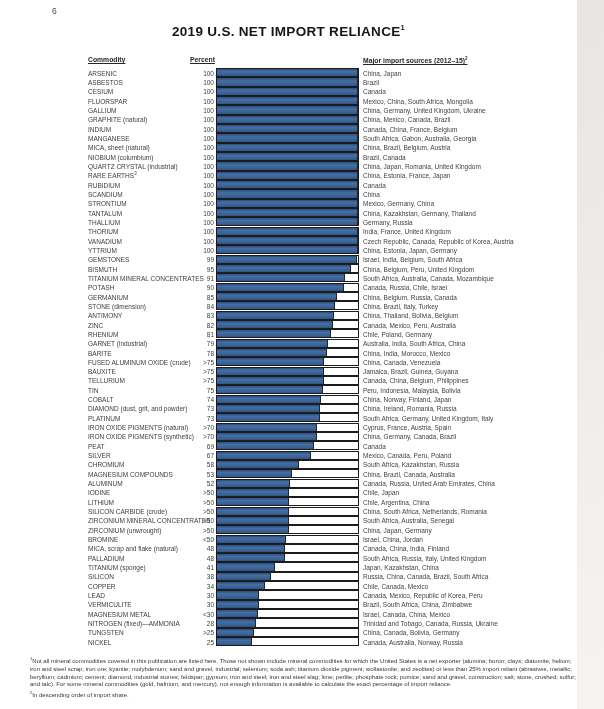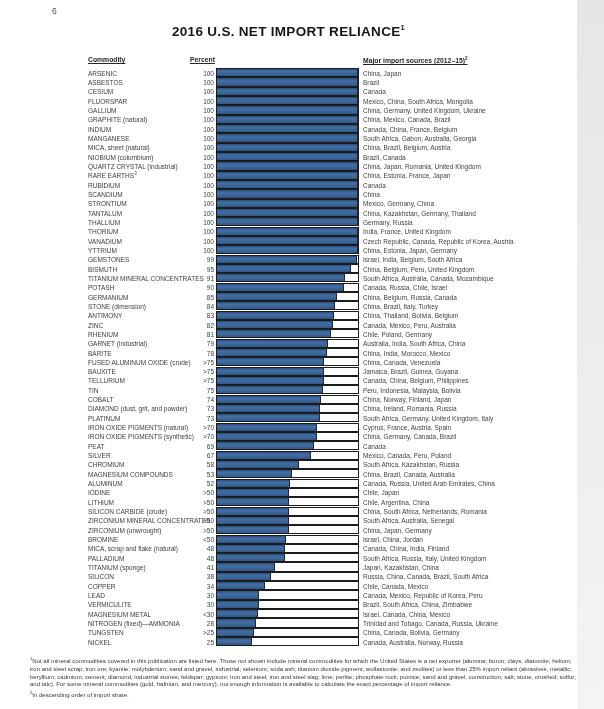--- a/index.html
+++ b/index.html
@@ -71,21 +71,21 @@
   .footnote { margin: 0; }
   .footnote sup { font-size: 4.2px; }
 </style>
 </head>
 <body>
 
 <div class="page-edge"></div>
 
 <div class="page-number">6</div>
 
-<h1 class="title"><span>2016 U.S. NET IMPORT RELIANCE</span><sup>1</sup></h1>
+<h1 class="title"><span>2019 U.S. NET IMPORT RELIANCE</span><sup>1</sup></h1>
 
 <div class="thead">
   <span class="th-commodity">Commodity</span>
   <span class="th-percent">Percent</span>
   <span class="th-sources"><u>Major import sources (2012–15)</u><sup>2</sup></span>
 </div>
 
 <div class="rows">
     <div class="row">
     <span class="commodity">ARSENIC</span>

